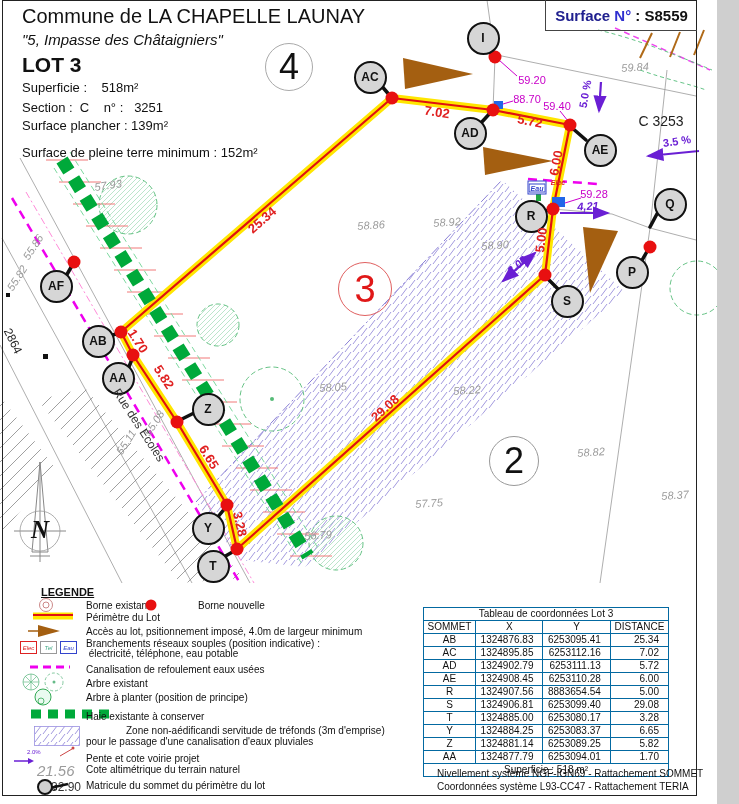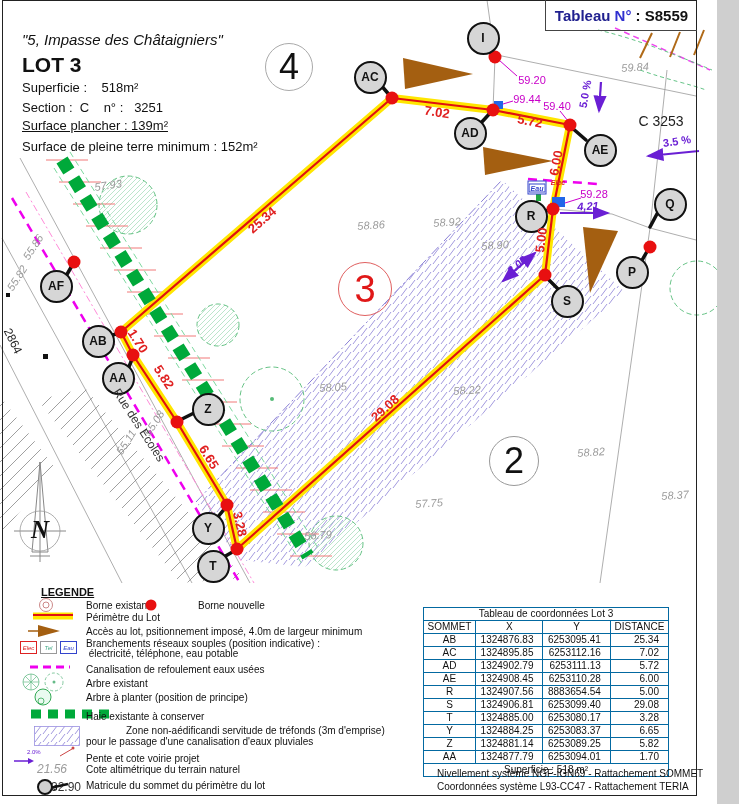--- a/index.html
+++ b/index.html
@@ -19,22 +19,22 @@
   .matricule{position:absolute;z-index:35;background:#d6d6d6;border:2.5px solid #111;border-radius:50%;
              display:flex;align-items:center;justify-content:center;font-size:12px;font-weight:600;color:#111;}
   .lotnum{position:absolute;border-radius:50%;text-align:center;z-index:30;}
   
   .hdr{position:absolute;left:22px;white-space:pre;z-index:50;}
   #hdr-commune{top:5px;font-size:20px;}
   #hdr-address{top:31px;font-size:15px;font-style:italic;}
   #hdr-lot{top:53px;font-size:21px;font-weight:800;}
   #hdr-sup{top:80px;font-size:13px;}
   #hdr-sec{top:100px;font-size:13px;}
-  #hdr-pla{top:118px;font-size:13px;text-decoration:underline;}
-  #hdr-ter{top:139px;font-size:13px;}
+  #hdr-pla{top:118px;font-size:13px;}
+  #hdr-ter{top:145px;font-size:13px;}
   #dossier-box{position:absolute;left:545px;top:0;width:151px;height:30px;z-index:50;
                border-left:1px solid #444;border-bottom:1px solid #444;display:flex;
                align-items:center;justify-content:center;font-size:15px;font-weight:700;white-space:pre;}
   #dossier-box .d1{color:#20208f;} #dossier-box .d2{color:#3030d0;} #dossier-box .d3{color:#111;}
   
   .lg{position:absolute;z-index:50;font-size:10px;white-space:pre;padding-left:11px;}
   .lg-sym{position:absolute;z-index:50;}
   #legend-title{left:30px;top:586px;font-size:11px;font-weight:700;text-decoration:underline;}
   .tinybox{position:absolute;z-index:50;width:15px;height:11px;border:1px solid;font-size:6px;
            display:flex;align-items:center;justify-content:center;font-style:italic;}
@@ -181,44 +181,45 @@
       <circle cx="40" cy="531" r="20" fill="none" stroke="#999" stroke-width="0.8"></circle>
     </g>
   </svg>
 
   <div class="grey-strip"></div>
   <div class="pborder" style="left:2px;top:0;width:1px;height:796px;"></div>
   <div class="pborder" style="left:696px;top:0;width:1px;height:796px;"></div>
   <div class="pborder" style="left:2px;top:0;width:695px;height:1px;"></div>
   <div class="pborder" style="left:2px;top:795px;width:695px;height:1px;"></div>
 
+  <div class="hdr" id="hdr-commune">Commune de LA CHAPELLE LAUNAY</div>
   <div class="hdr" id="hdr-address">"5, Impasse des Châtaigniers"</div>
   <div class="hdr" id="hdr-lot">LOT 3</div>
   <div class="hdr" id="hdr-sup">Superficie :    518m²</div>
   <div class="hdr" id="hdr-sec">Section :  C    n° :   3251</div>
   <div class="hdr" id="hdr-pla">Surface plancher : 139m²</div>
   <div class="hdr" id="hdr-ter">Surface de pleine terre minimum : 152m²</div>
 
   <div id="dossier-box">
-    <span class="d1">Tableau</span><span class="d2"> N°</span><span class="d3"> : S8559</span>
+    <span class="d1">Surface</span><span class="d2"> N°</span><span class="d3"> : S8559</span>
   </div>
 
   <div id="labels">
       <div class="map-label lbl-meas" style="left: 262px; top: 220px; transform: translate(-50%, -50%) rotate(-41deg);">25.34</div>
       <div class="map-label lbl-meas" style="left: 437px; top: 112px; transform: translate(-50%, -50%) rotate(9deg);">7.02</div>
       <div class="map-label lbl-meas" style="left: 530px; top: 121px; transform: translate(-50%, -50%) rotate(11deg);">5.72</div>
       <div class="map-label lbl-meas" style="left: 556px; top: 163px; transform: translate(-50%, -50%) rotate(-79deg);">6.00</div>
       <div class="map-label lbl-meas" style="left: 541px; top: 240px; transform: translate(-50%, -50%) rotate(-83deg);">5.00</div>
       <div class="map-label lbl-meas" style="left: 385px; top: 408px; transform: translate(-50%, -50%) rotate(-42deg);">29.08</div>
       <div class="map-label lbl-meas" style="left: 240px; top: 524px; transform: translate(-50%, -50%) rotate(77deg);">3.28</div>
       <div class="map-label lbl-meas" style="left: 209px; top: 457px; transform: translate(-50%, -50%) rotate(59deg);">6.65</div>
       <div class="map-label lbl-meas" style="left: 164px; top: 377px; transform: translate(-50%, -50%) rotate(57deg);">5.82</div>
       <div class="map-label lbl-meas" style="left: 138px; top: 341px; transform: translate(-50%, -50%) rotate(57deg);">1.70</div>
       <div class="map-label lbl-proj" style="left: 532px; top: 80px; transform: translate(-50%, -50%) rotate(0deg);">59.20</div>
-      <div class="map-label lbl-proj" style="left: 527px; top: 99px; transform: translate(-50%, -50%) rotate(0deg);">99.44</div>
+      <div class="map-label lbl-proj" style="left: 527px; top: 99px; transform: translate(-50%, -50%) rotate(0deg);">88.70</div>
       <div class="map-label lbl-proj" style="left: 557px; top: 106px; transform: translate(-50%, -50%) rotate(0deg);">59.40</div>
       <div class="map-label lbl-proj" style="left: 594px; top: 194px; transform: translate(-50%, -50%) rotate(0deg);">59.28</div>
       <div class="map-label lbl-nat" style="left: 108px; top: 185px; transform: translate(-50%, -50%) rotate(-8deg);">57.93</div>
       <div class="map-label lbl-nat" style="left: 33px; top: 247px; transform: translate(-50%, -50%) rotate(-57deg);">55.86</div>
       <div class="map-label lbl-nat" style="left: 17px; top: 278px; transform: translate(-50%, -50%) rotate(-57deg);">55.82</div>
       <div class="map-label lbl-nat" style="left: 154px; top: 423px; transform: translate(-50%, -50%) rotate(-57deg);">55.08</div>
       <div class="map-label lbl-nat" style="left: 126px; top: 442px; transform: translate(-50%, -50%) rotate(-57deg);">55.11</div>
       <div class="map-label lbl-nat" style="left: 371px; top: 225px; transform: translate(-50%, -50%) rotate(-4deg);">58.86</div>
       <div class="map-label lbl-nat" style="left: 447px; top: 222px; transform: translate(-50%, -50%) rotate(-4deg);">58.92</div>
       <div class="map-label lbl-nat" style="left: 495px; top: 245px; transform: translate(-50%, -50%) rotate(-4deg);">58.90</div>
@@ -306,21 +307,21 @@
     <line x1="0" y1="4" x2="14" y2="4" stroke="#6a1fd4" stroke-width="1.5"></line>
     <path d="M14,1 L20,4 L14,7 Z" fill="#6a1fd4"></path>
   </svg>
   <span class="lg" style="left:40px;top:780px;font-size:12px;color:#333;">32.90</span>
   <svg class="lg-sym" style="left:58px;top:746px;" width="18" height="12">
     <line x1="2" y1="10" x2="14" y2="3" stroke="#cc4444" stroke-width="1"></line>
     <circle cx="15" cy="2" r="1.5" fill="#cc4444"></circle>
   </svg>
   <span class="lg" style="left:75px;top:753px;">Pente et cote voirie projet</span>
 
-  <span class="lg" style="left:26px;top:762px;font-size:12px;color:#9b9b9b;font-style:italic;">21.56</span>
+  <span class="lg" style="left:26px;top:762px;font-size:15px;color:#9b9b9b;font-style:italic;">21.56</span>
   <span class="lg" style="left:75px;top:764px;">Cote altimétrique du terrain naturel</span>
 
   <svg class="lg-sym" style="left:36px;top:778px;" width="36" height="18">
     <line x1="14" y1="10" x2="32" y2="6" stroke="#111" stroke-width="2.5"></line>
     <circle cx="9" cy="9" r="7" fill="#cfcfcf" stroke="#111" stroke-width="2"></circle>
   </svg>
   <span class="lg" style="left:42px;top:783px;font-size:8px;font-weight:700;">J</span>
   <span class="lg" style="left:75px;top:780px;">Matricule du sommet du périmètre du lot</span>
 
   <div id="coord-wrap">

